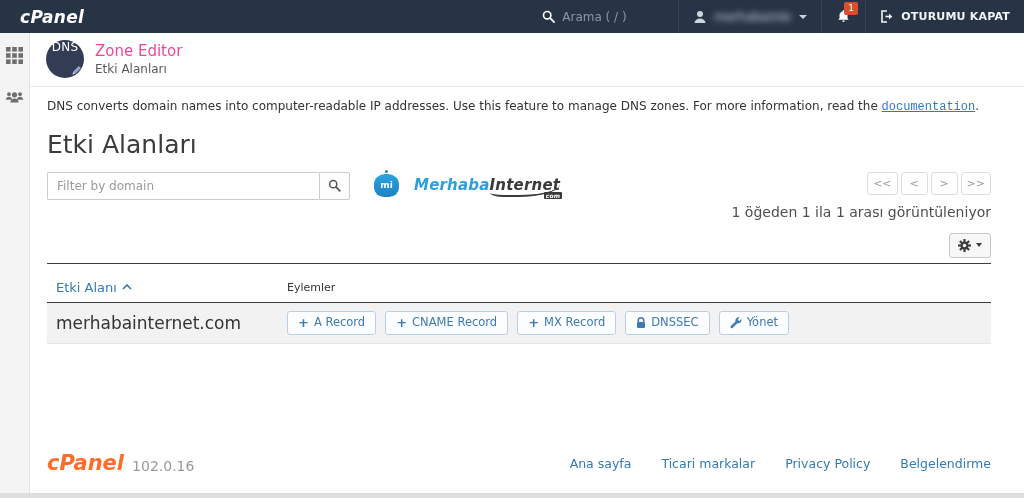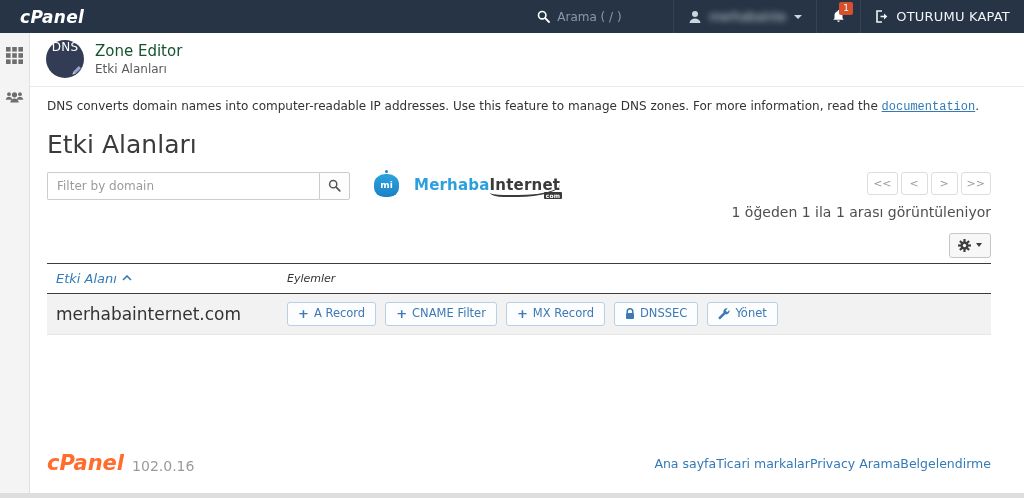--- a/index.html
+++ b/index.html
@@ -67,21 +67,21 @@
   .badge {
     position: absolute;
     top: -7px; left: 8px;
     background: #d6502d;
     color: #fff;
     font-size: 9px;
     padding: 1px 4px;
     border-radius: 2px;
     line-height: 11px;
   }
-  .logout-label { font-size: 13px; font-weight: normal; letter-spacing: .2px; color: #f2f4f6; }
+  .logout-label { font-size: 11px; font-weight: bold; letter-spacing: .2px; color: #f2f4f6; }
 
   
   .app { display: flex; flex: 1 1 auto; min-height: 0; }
   .side-nav {
     width: 30px;
     background: #f4f4f4;
     border-right: 1px solid #e2e2e2;
     display: flex;
     flex-direction: column;
     align-items: center;
@@ -109,21 +109,21 @@
     font-weight: normal;
     font-size: 12px;
     display: flex;
     align-items: flex-start;
     justify-content: center;
     position: relative;
     flex: 0 0 auto;
     letter-spacing: .2px;
   }
   .dns-pencil { position: absolute; right: 2px; bottom: 1px; }
-  .ph-title { font-size: 15px; color: #14532d; line-height: 1.25; }
+  .ph-title { font-size: 15px; color: #ec4899; line-height: 1.25; }
   .ph-sub { font-size: 12px; color: #5a5a5a; margin-top: 2px; }
 
   .description { padding: 12px 17px 0; font-size: 12px; color: #333; }
   .description a { color: #337ab7; text-decoration: underline; cursor: pointer; font-family: Liberation Mono, monospace; }
 
   h1.page-title {
     font-weight: 400;
     font-size: 25px;
     color: #3b3b3b;
     padding: 17px 17px 0;
@@ -186,21 +186,21 @@
   }
   .robot::before {
     content: "";
     position: absolute;
     top: -4px; left: 11px;
     width: 3px; height: 3px;
     border-radius: 50%;
     background: #1b82c4;
     box-shadow: 0 3px 0 -1px #1b82c4;
   }
-  .wordmark { font-size: 15px; font-weight: bold; letter-spacing: .2px; position: relative; }
+  .wordmark { font-size: 15px; font-weight: bold; letter-spacing: .2px; position: relative; font-style: italic; }
   .wm-blue { color: #2ba0dc; }
   .wm-dark { color: #3a3a3a; border-bottom: 2px solid #3a3a3a; border-radius: 0 0 60% 20%; padding-bottom: 1px; }
   .wm-tld {
     font-size: 6px;
     color: #fff;
     background: #3a3a3a;
     padding: 0 2px;
     border-radius: 1px;
     position: absolute;
     right: -2px; bottom: -5px;
@@ -237,23 +237,22 @@
   }
   .gear-btn .caret-down { border-top-color: #3e3e3e; border-left-width: 3.5px; border-right-width: 3.5px; }
 
   
   .zone-table { margin: 5px 33px 0 17px; }
   .zt-header {
     display: grid;
     grid-template-columns: 231px 1fr;
     border-top: 1px solid #3c3c3c;
     border-bottom: 1px solid #3c3c3c;
-    padding: 7px 0 7px 9px;
-    align-items: center;
-    font-style: italic;
+    padding: 16px 0 7px 9px;
+    align-items: center;
   }
   .zt-sort {
     color: #337ab7;
     font-size: 13px;
     cursor: pointer;
     display: inline-flex;
     align-items: center;
     gap: 5px;
   }
   .zt-col-label { font-size: 11px; color: #333; }
@@ -293,21 +292,21 @@
     flex: 0 0 auto;
   }
   .footer-brand {
     font-style: italic;
     font-weight: bold;
     font-size: 21px;
     color: #ff6c2c;
     cursor: pointer;
   }
   .footer-version { font-size: 14px; color: #9a9a9a; margin-left: 8px; margin-top: 6px; }
-  .footer-links { margin-left: auto; display: flex; }
+  .footer-links { margin-left: auto; display: flex; gap: 30px; }
   .footer-links a { color: #337ab7; font-size: 12.5px; text-decoration: none; cursor: pointer; }
 
   .bottom-strip { height: 5px; background: #dedede; flex: 0 0 auto; }
 
   svg { display: block; }
 </style>
 </head>
 <body>
 
 <div class="topbar">
@@ -465,21 +464,21 @@
 
       <div class="zt-row">
         <span class="zt-domain">merhabainternet.com</span>
         <span class="actions">
           <button class="action-btn">
             <span class="plus">+</span>
             <span>A Record</span>
           </button>
           <button class="action-btn">
             <span class="plus">+</span>
-            <span>CNAME Filter</span>
+            <span>CNAME Record</span>
           </button>
           <button class="action-btn">
             <span class="plus">+</span>
             <span>MX Record</span>
           </button>
           <button class="action-btn">
             <svg width="10" height="12" viewBox="0 0 10 12">
                 <path d="M2.2 5V3.6a2.8 2.8 0 0 1 5.6 0V5" fill="none" stroke="#3e79b4" stroke-width="1.5"></path>
                 <rect x="1" y="5" width="8" height="6" rx="1" fill="#3e79b4"></rect>
               </svg>
@@ -496,21 +495,21 @@
     </div>
 
     <div class="flex-spacer"></div>
 
     <div class="footer">
       <span class="footer-brand">cPanel</span>
       <span class="footer-version">102.0.16</span>
       <span class="footer-links">
         <a>Ana sayfa</a>
         <a>Ticari markalar</a>
-        <a>Privacy Arama</a>
+        <a>Privacy Policy</a>
         <a>Belgelendirme</a>
       </span>
     </div>
 
   </div>
 </div>
 
 <div class="bottom-strip"></div>
 
 </body></html>

